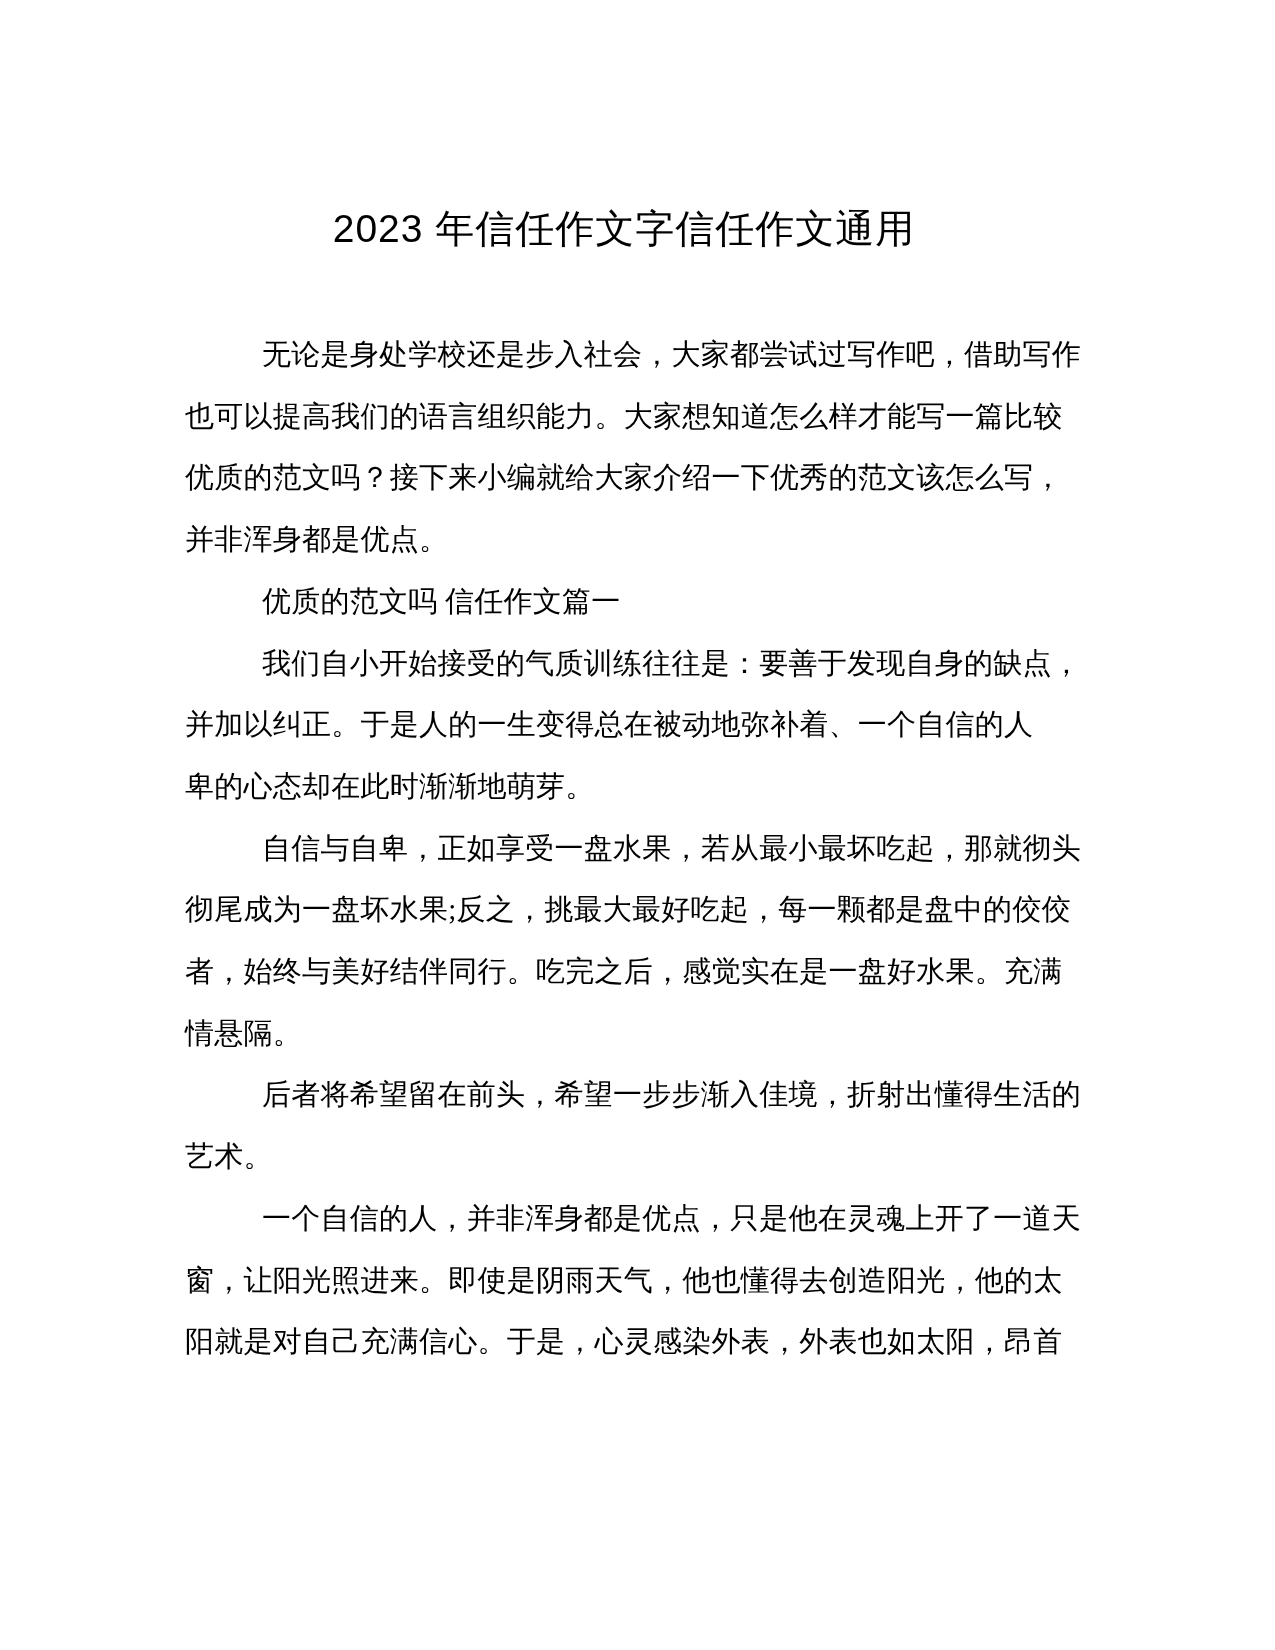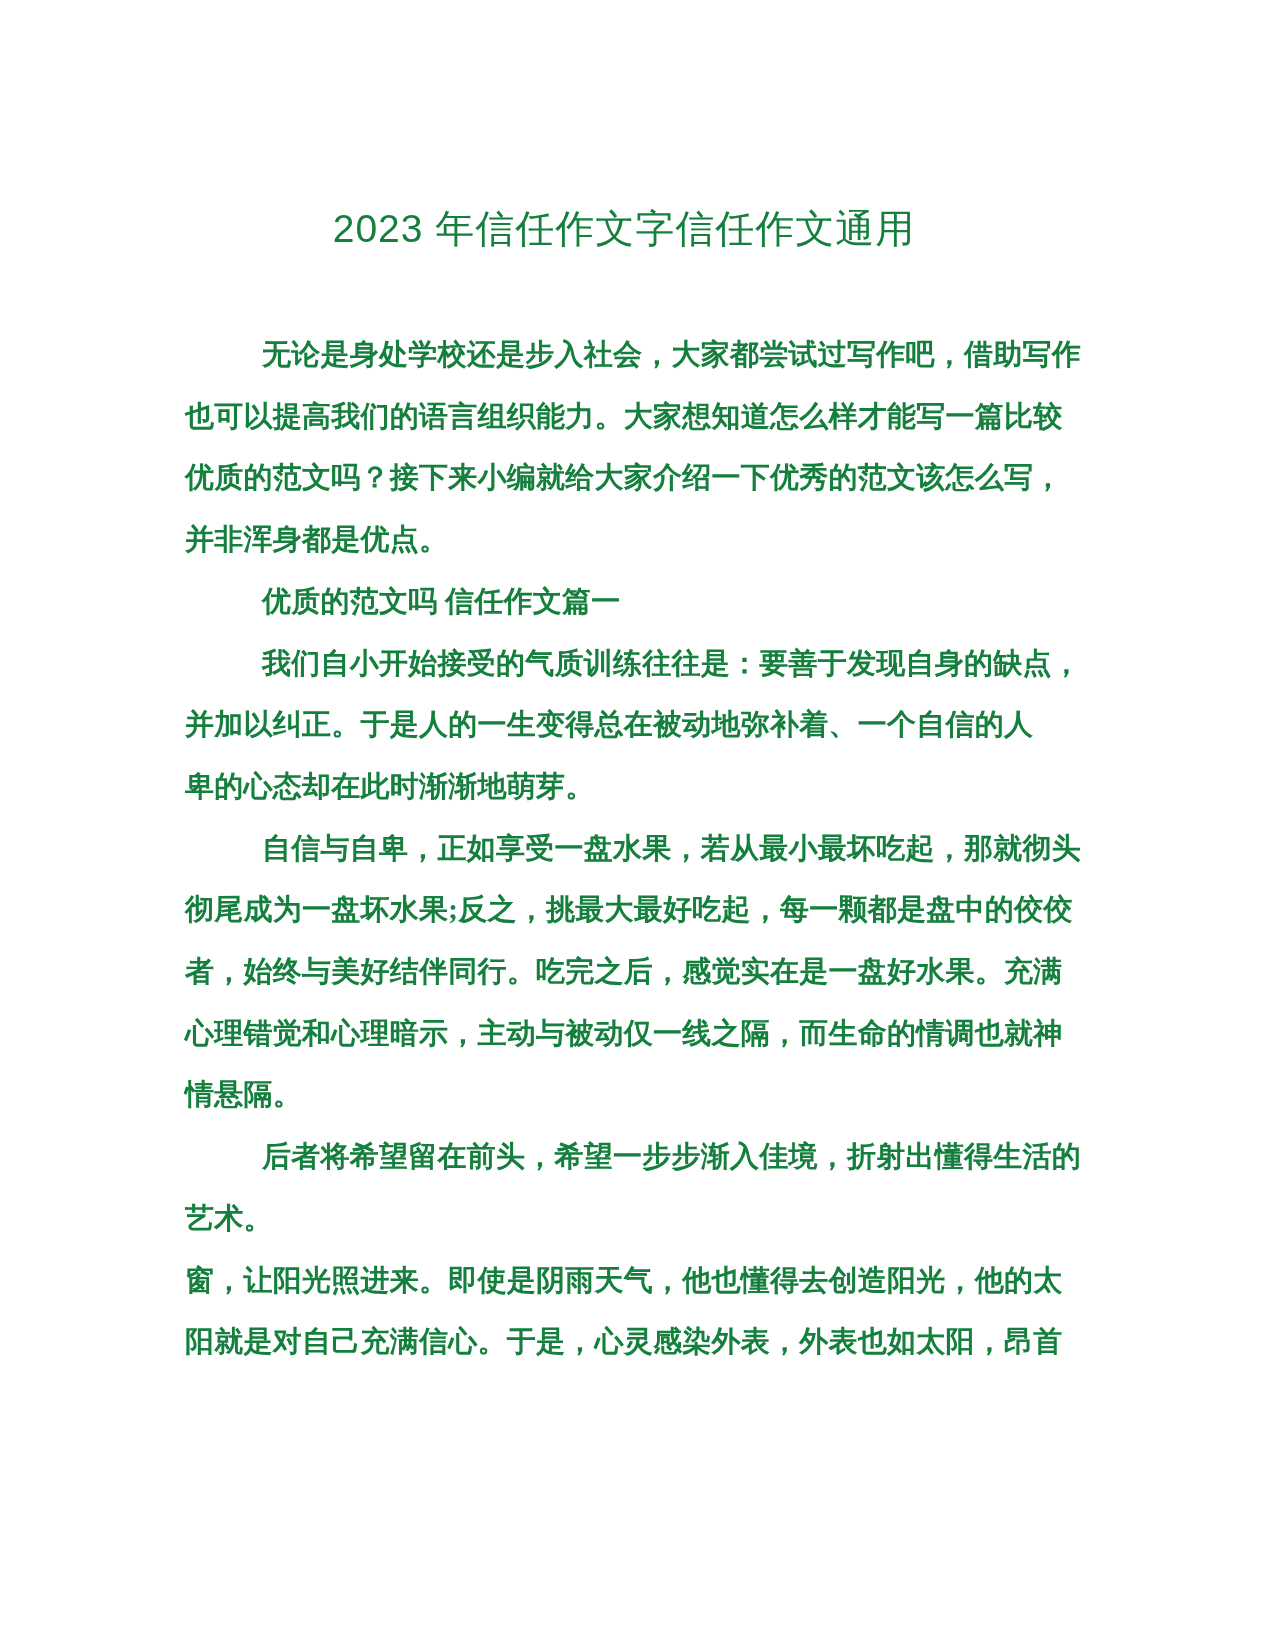--- a/index.html
+++ b/index.html
@@ -5,21 +5,21 @@
   html, body {
     margin: 0;
     padding: 0;
     background: #ffffff;
   }
   .page {
     position: relative;
     width: 1275px;
     height: 1650px;
     background: #ffffff;
-    color: #15803d;
+    color: #000000;
     overflow: hidden;
     font-family: "Liberation Serif", "DejaVu Serif", serif;
   }
   .content {
     margin-left: 185px;
     width: 878px;
   }
   .doc-title {
     padding-top: 201px;
     text-align: center;
@@ -35,21 +35,20 @@
     font-size: 29px;
     line-height: 61.7px;
     letter-spacing: 0.25px;
     font-weight: 400;
   }
   .paragraph {
     margin: 0;
   }
   .line {
     white-space: nowrap;
-    font-weight: bold;
   }
   .line.indent {
     padding-left: 77px;
   }
 </style>
 </head>
 <body>
 
 <div class="page">
   <div class="content">
@@ -72,29 +71,29 @@
       <div class="paragraph">
         <div class="line indent">我们自小开始接受的气质训练往往是：要善于发现自身的缺点，</div>
         <div class="line">并加以纠正。于是人的一生变得总在被动地弥补着、一个自信的人</div>
         <div class="line">卑的心态却在此时渐渐地萌芽。</div>
       </div>
 
       <div class="paragraph">
         <div class="line indent">自信与自卑，正如享受一盘水果，若从最小最坏吃起，那就彻头</div>
         <div class="line">彻尾成为一盘坏水果;反之，挑最大最好吃起，每一颗都是盘中的佼佼</div>
         <div class="line">者，始终与美好结伴同行。吃完之后，感觉实在是一盘好水果。充满</div>
-        <div class="line">心理错觉和心理暗示，主动与被动仅一线之隔，而生命的情调也就神</div>
         <div class="line">情悬隔。</div>
       </div>
 
       <div class="paragraph">
         <div class="line indent">后者将希望留在前头，希望一步步渐入佳境，折射出懂得生活的</div>
         <div class="line">艺术。</div>
       </div>
 
       <div class="paragraph">
+        <div class="line indent">一个自信的人，并非浑身都是优点，只是他在灵魂上开了一道天</div>
         <div class="line">窗，让阳光照进来。即使是阴雨天气，他也懂得去创造阳光，他的太</div>
         <div class="line">阳就是对自己充满信心。于是，心灵感染外表，外表也如太阳，昂首</div>
       </div>
 
     </div>
   </div>
 </div>
 
 </body></html>

